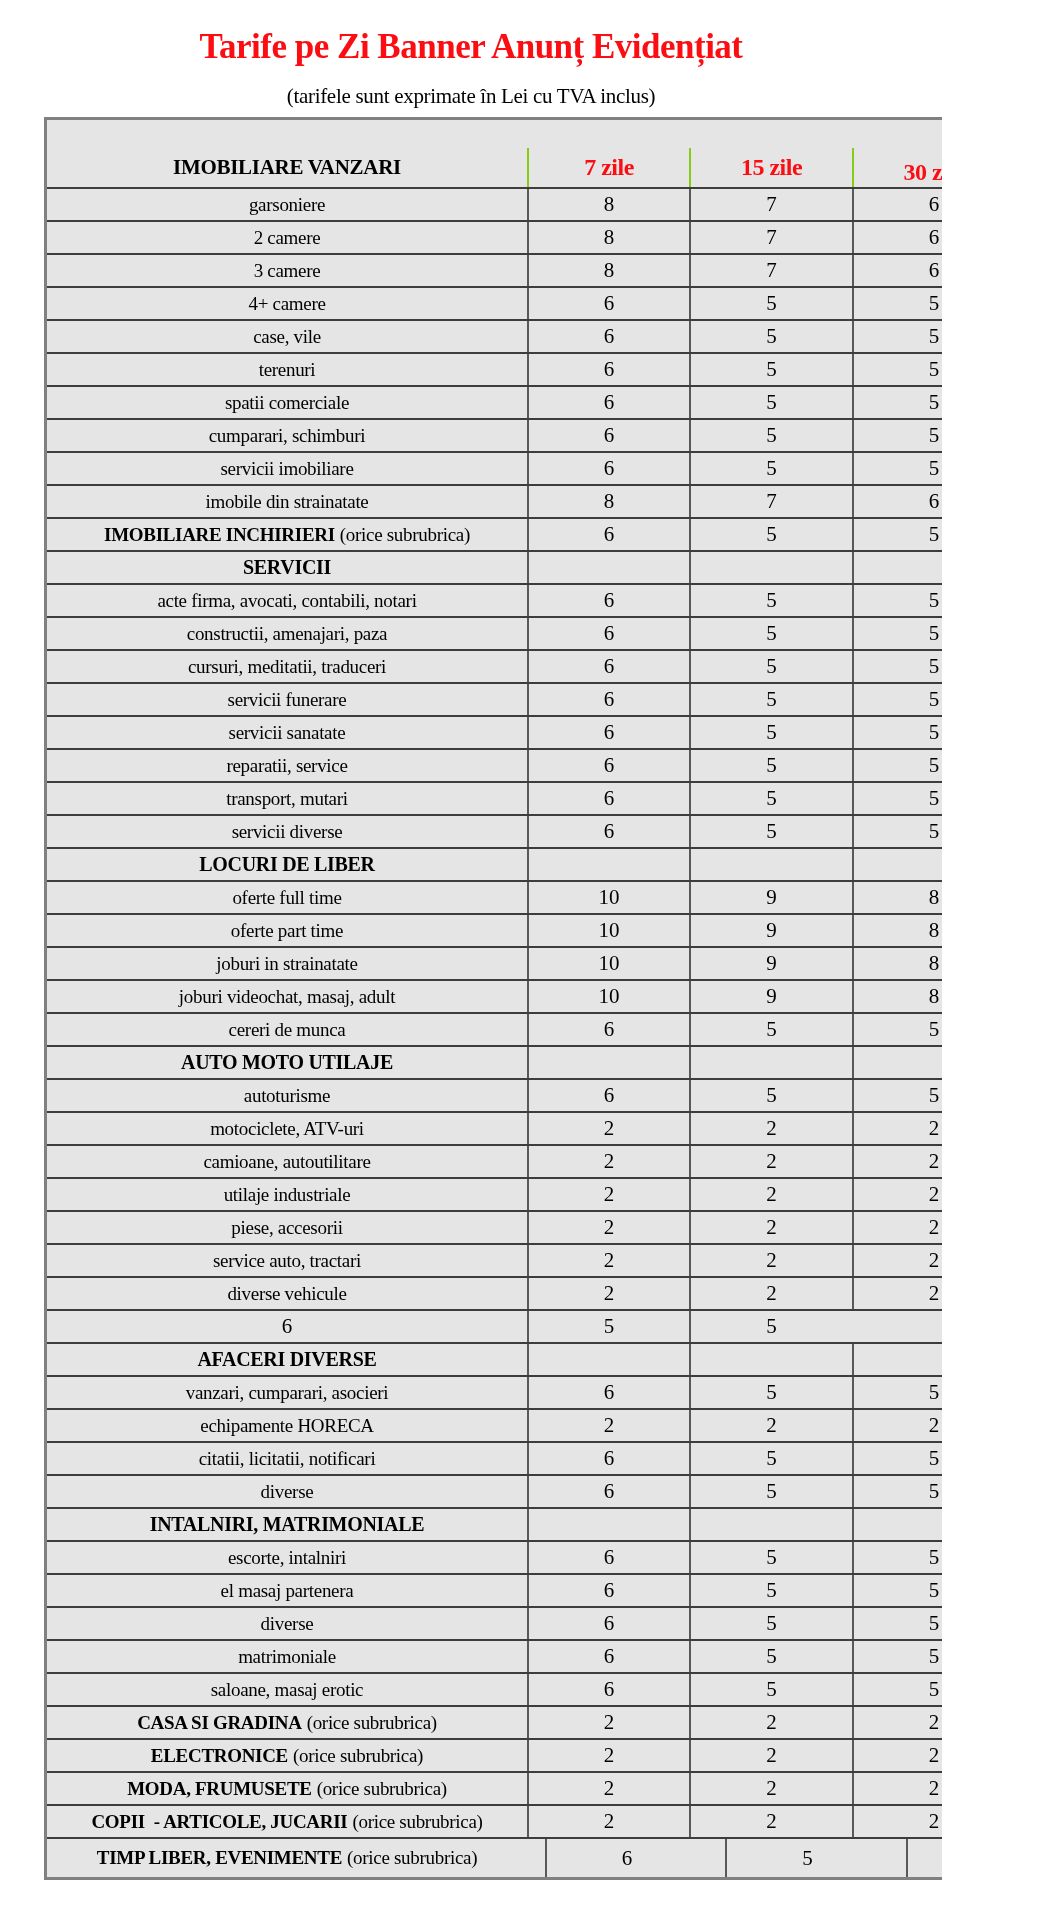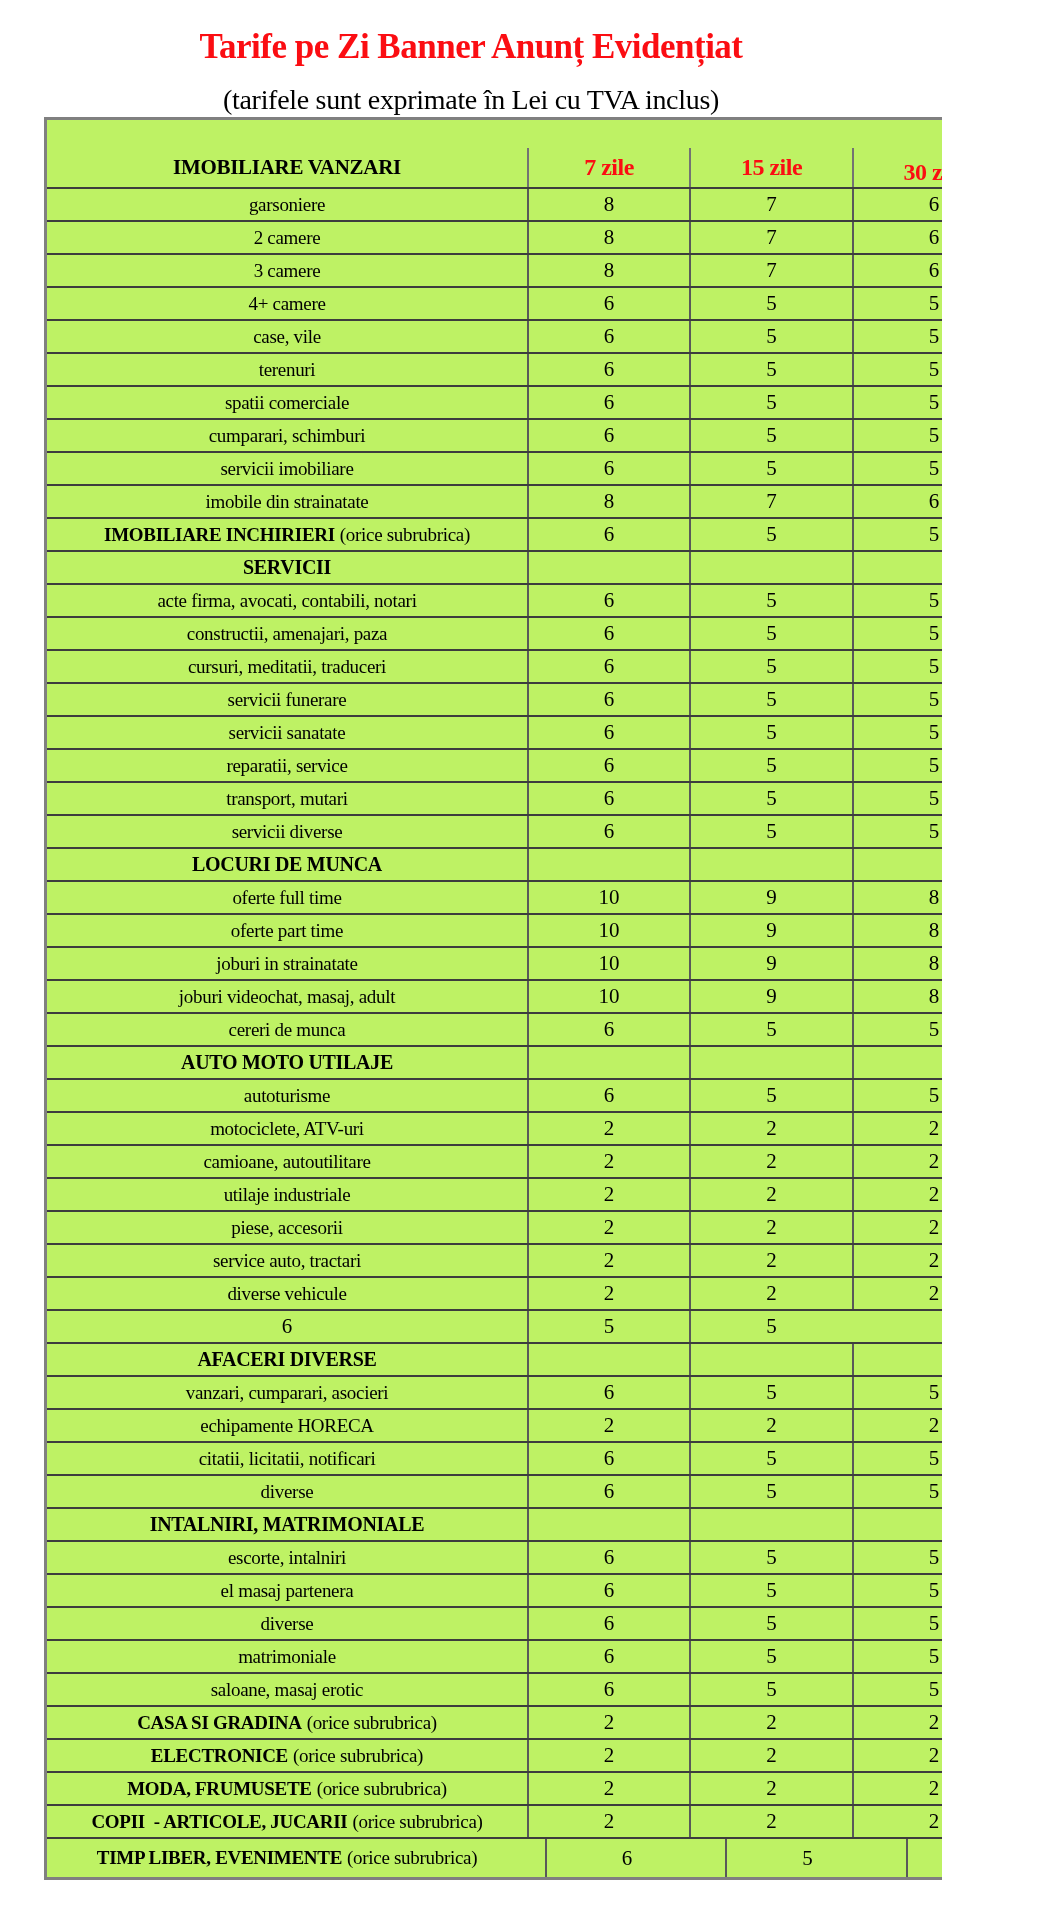--- a/index.html
+++ b/index.html
@@ -14,42 +14,42 @@
   }
   .title {
     position:absolute; top:27px; left:0; width:100%;
     text-align:center;
     font-size:35px; font-weight:700; letter-spacing:-0.5px;
     color:#fb0d12;
   }
   .subtitle {
     position:absolute; top:84px; left:0; width:100%;
     text-align:center;
-    font-size:28px; font-weight:400; letter-spacing:-0.3px;
+    font-size:21px; font-weight:400; letter-spacing:-0.3px;
     color:#000;
   }
   .pricing-table {
     position:absolute; left:44px; top:117px;
     width:973px;
     border:3px solid #808080;
-    background:#bef264;
+    background:#e5e5e5;
   }
   
   .thead { width:100%; }
   .hspacer { height:28px; }
   .hrow {
     display:grid;
     grid-template-columns:480px 162px 163px 162px;
     height:39px;
   }
   .hcell {
     display:flex; align-items:center; justify-content:center;
     overflow:hidden;
   }
-  .hcell + .hcell { border-left:2px solid #737373; }
+  .hcell + .hcell { border-left:2px solid #84cc16; }
   .hcat {
     font-size:21px; font-weight:700; letter-spacing:-0.3px; color:#000;
   }
   .hcol {
     font-size:24px; font-weight:700; letter-spacing:-0.5px;
     color:#fb0d12;
   }
   .hcol--low span { transform:translateY(5px); display:inline-block; }
   
   .row {
@@ -274,21 +274,21 @@
     <div class="cell cell-label">
       <span class="label-main">servicii diverse</span><span class="label-suffix"></span>
     </div>
     <div class="cell cell-val">6</div>
     <div class="cell cell-val">5</div>
     <div class="cell cell-val">5</div>
   </div>
 
   <div class="row row--section">
     <div class="cell cell-label">
-      <span class="label-main">LOCURI DE MUNCA</span><span class="label-suffix"></span>
+      <span class="label-main">LOCURI DE LIBER</span><span class="label-suffix"></span>
     </div>
     <div class="cell cell-val"></div>
     <div class="cell cell-val"></div>
     <div class="cell cell-val"></div>
   </div>
 
   <div class="row row--item">
     <div class="cell cell-label">
       <span class="label-main">oferte full time</span><span class="label-suffix"></span>
     </div>

